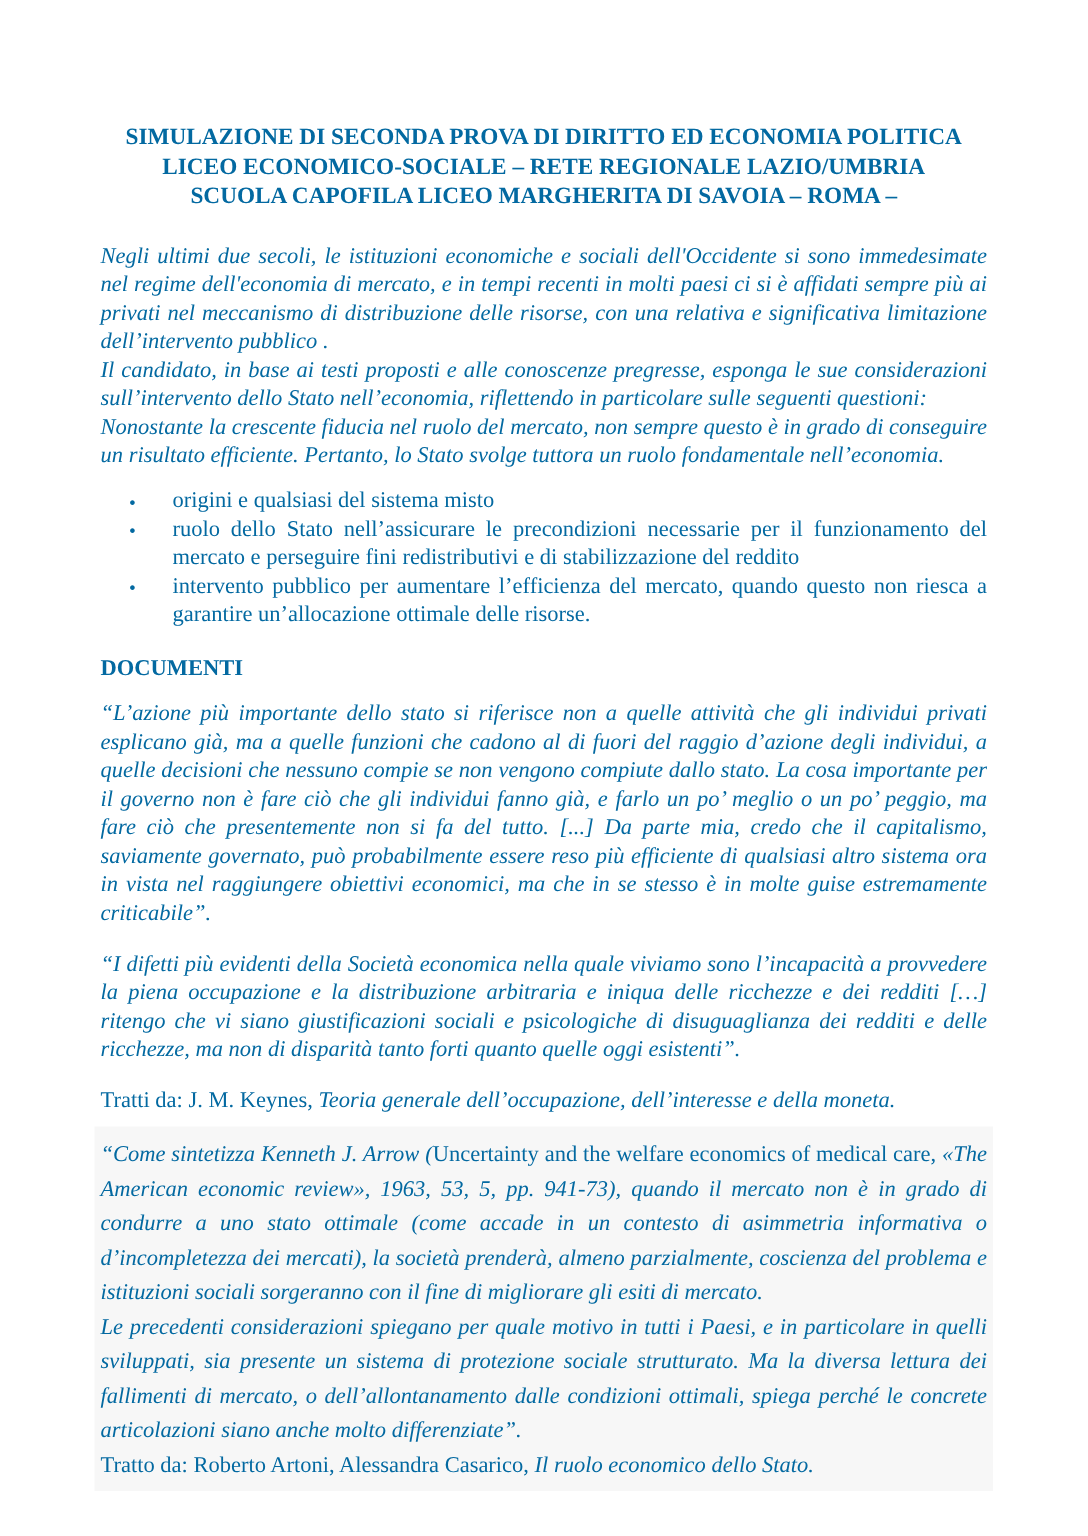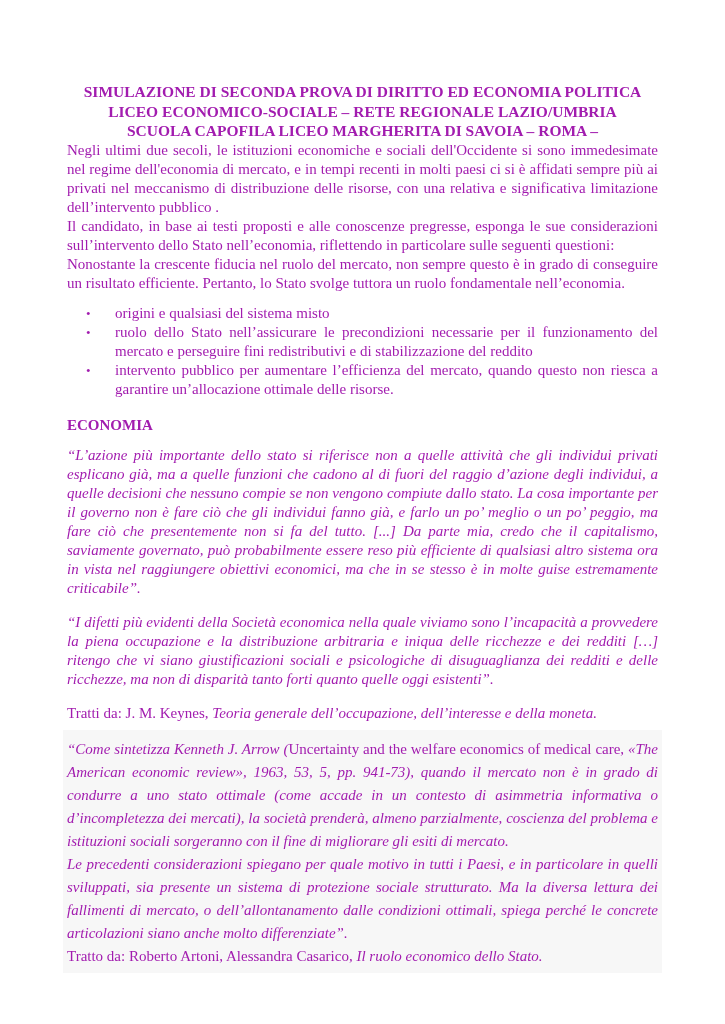--- a/index.html
+++ b/index.html
@@ -8,21 +8,21 @@
     background: #ffffff;
   }
   .page {
     position: relative;
     width: 725px;
     height: 1024px;
     margin: 0 auto;
     background: #ffffff;
     overflow: hidden;
     font-family: "Liberation Serif", "DejaVu Serif", serif;
-    color: #a21caf;
+    color: #0369a1;
   }
   .content {
     padding: 82px 67px 0 67px;
     font-size: 15px;
     line-height: 19px;
   }
   .doc-title {
     text-align: center;
     font-weight: bold;
     font-size: 15.5px;
@@ -31,21 +31,22 @@
   .section-heading {
     font-weight: bold;
     margin-top: 28px;
     line-height: 19px;
   }
   .para {
     text-align: justify;
     margin: 0;
   }
   .para-block {
-    margin-top: 0;
+    margin-top: 21px;
+    font-style: italic;
   }
   .bullet-list {
     margin-top: 11px;
   }
   .bullet-item {
     display: flex;
     align-items: flex-start;
     margin: 0;
   }
   .bullet-marker {
@@ -120,21 +121,21 @@
       <div class="bullet-item">
         <span class="bullet-marker">•</span>
         <span class="bullet-text">ruolo dello Stato nell’assicurare le precondizioni necessarie per il funzionamento del mercato e perseguire fini redistributivi e di stabilizzazione del reddito</span>
       </div>
       <div class="bullet-item">
         <span class="bullet-marker">•</span>
         <span class="bullet-text">intervento pubblico per aumentare l’efficienza del mercato, quando questo non riesca a garantire un’allocazione ottimale delle risorse.</span>
       </div>
     </div>
 
-    <div class="documents-heading">ECONOMIA</div>
+    <div class="documents-heading">DOCUMENTI</div>
 
     <p class="quote">“L’azione più importante dello stato si riferisce non a quelle attività che gli individui privati esplicano già, ma a quelle funzioni che cadono al di fuori del raggio d’azione degli individui, a quelle decisioni che nessuno compie se non vengono compiute dallo stato. La cosa importante per il governo non è fare ciò che gli individui fanno già, e farlo un po’ meglio o un po’ peggio, ma fare ciò che presentemente non si fa del tutto. [...] Da parte mia, credo che il capitalismo, saviamente governato, può probabilmente essere reso più efficiente di qualsiasi altro sistema ora in vista nel raggiungere obiettivi economici, ma che in se stesso è in molte guise estremamente criticabile”.</p>
 
     <p class="quote">“I difetti più evidenti della Società economica nella quale viviamo sono l’incapacità a provvedere la piena occupazione e la distribuzione arbitraria e iniqua delle ricchezze e dei redditi […] ritengo che vi siano giustificazioni sociali e psicologiche di disuguaglianza dei redditi e delle ricchezze, ma non di disparità tanto forti  quanto quelle oggi esistenti”.</p>
 
     <p class="para source-line"><span>Tratti da: J. M. Keynes, </span><span class="source-title">Teoria generale dell’occupazione, dell’interesse e della moneta.</span></p>
 
     <div class="highlight-block">
       <p class="highlight-quote"><span>“Come sintetizza Kenneth J. Arrow (</span><span class="upright">Uncertainty and the welfare economics of medical care, </span><span>«The American economic review», 1963, 53, 5, pp. 941-73), quando il mercato non è in grado di condurre a uno stato ottimale (come accade in un contesto di asimmetria informativa o d’incompletezza dei mercati), la società prenderà, almeno parzialmente, coscienza del problema e istituzioni sociali sorgeranno con il fine di migliorare gli esiti di mercato.</span></p>
       <p class="highlight-quote">Le precedenti considerazioni spiegano per quale motivo in tutti i Paesi, e in particolare in quelli sviluppati, sia presente un sistema di protezione sociale strutturato. Ma la diversa lettura dei fallimenti di mercato, o dell’allontanamento dalle condizioni ottimali, spiega perché le concrete articolazioni siano anche molto differenziate”.</p>

